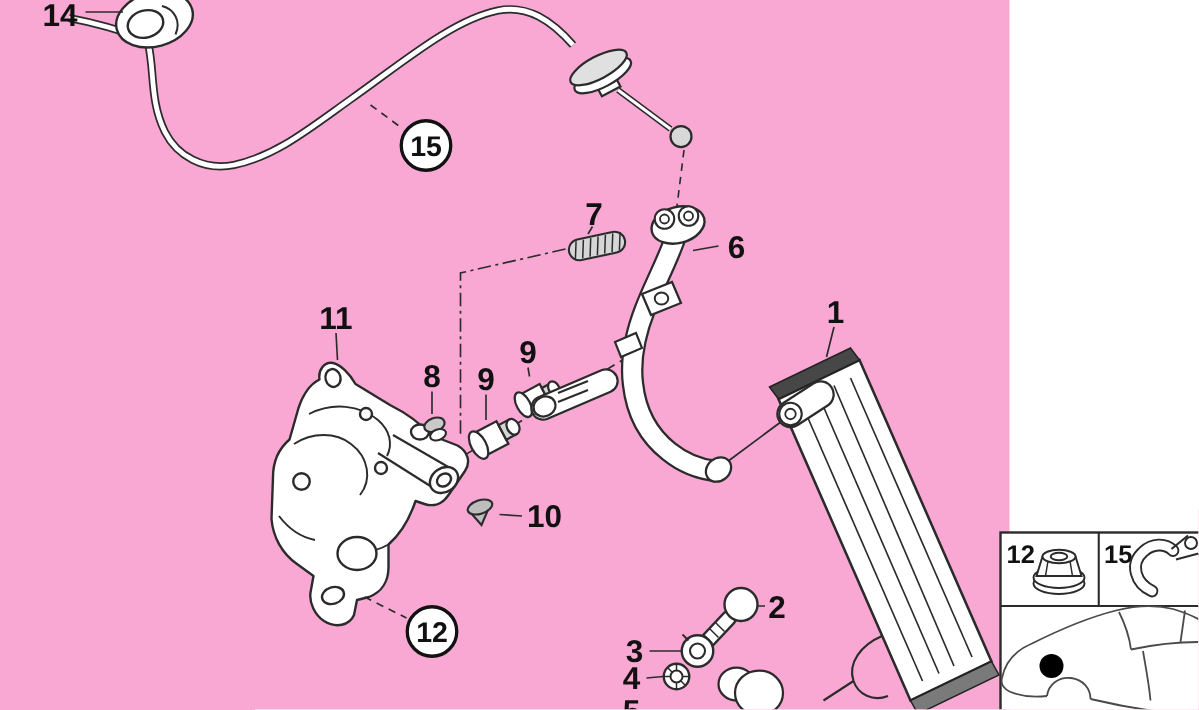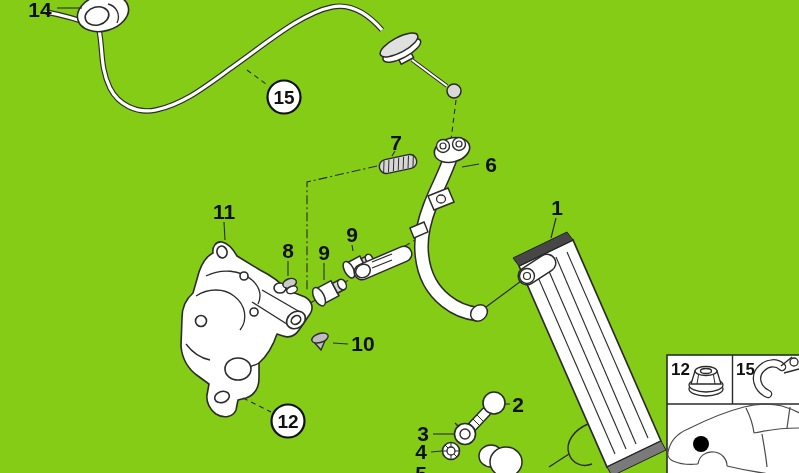--- a/index.html
+++ b/index.html
@@ -1,16 +1,16 @@
 <!DOCTYPE html>
 <html><head>
 <meta charset="utf-8">
 <style>
   html,body{margin:0;padding:0;background:#ffffff;width:799px;height:473px;overflow:hidden;}
-  #stage{position:relative;width:799px;height:473px;background:#84cc16;font-family:"Liberation Sans",sans-serif;}
+  #stage{position:relative;width:673px;height:473px;background:#f9a8d4;font-family:"Liberation Sans",sans-serif;}
   svg{display:block;}
   text{font-family:"Liberation Sans","DejaVu Sans",sans-serif;font-weight:bold;fill:#111;}
   .callout{font-size:21px;}
   .callout-circled{font-size:19px;}
   .inset-label{font-size:17px;}
 </style>
 </head>
 <body>
 
 <div id="stage">

